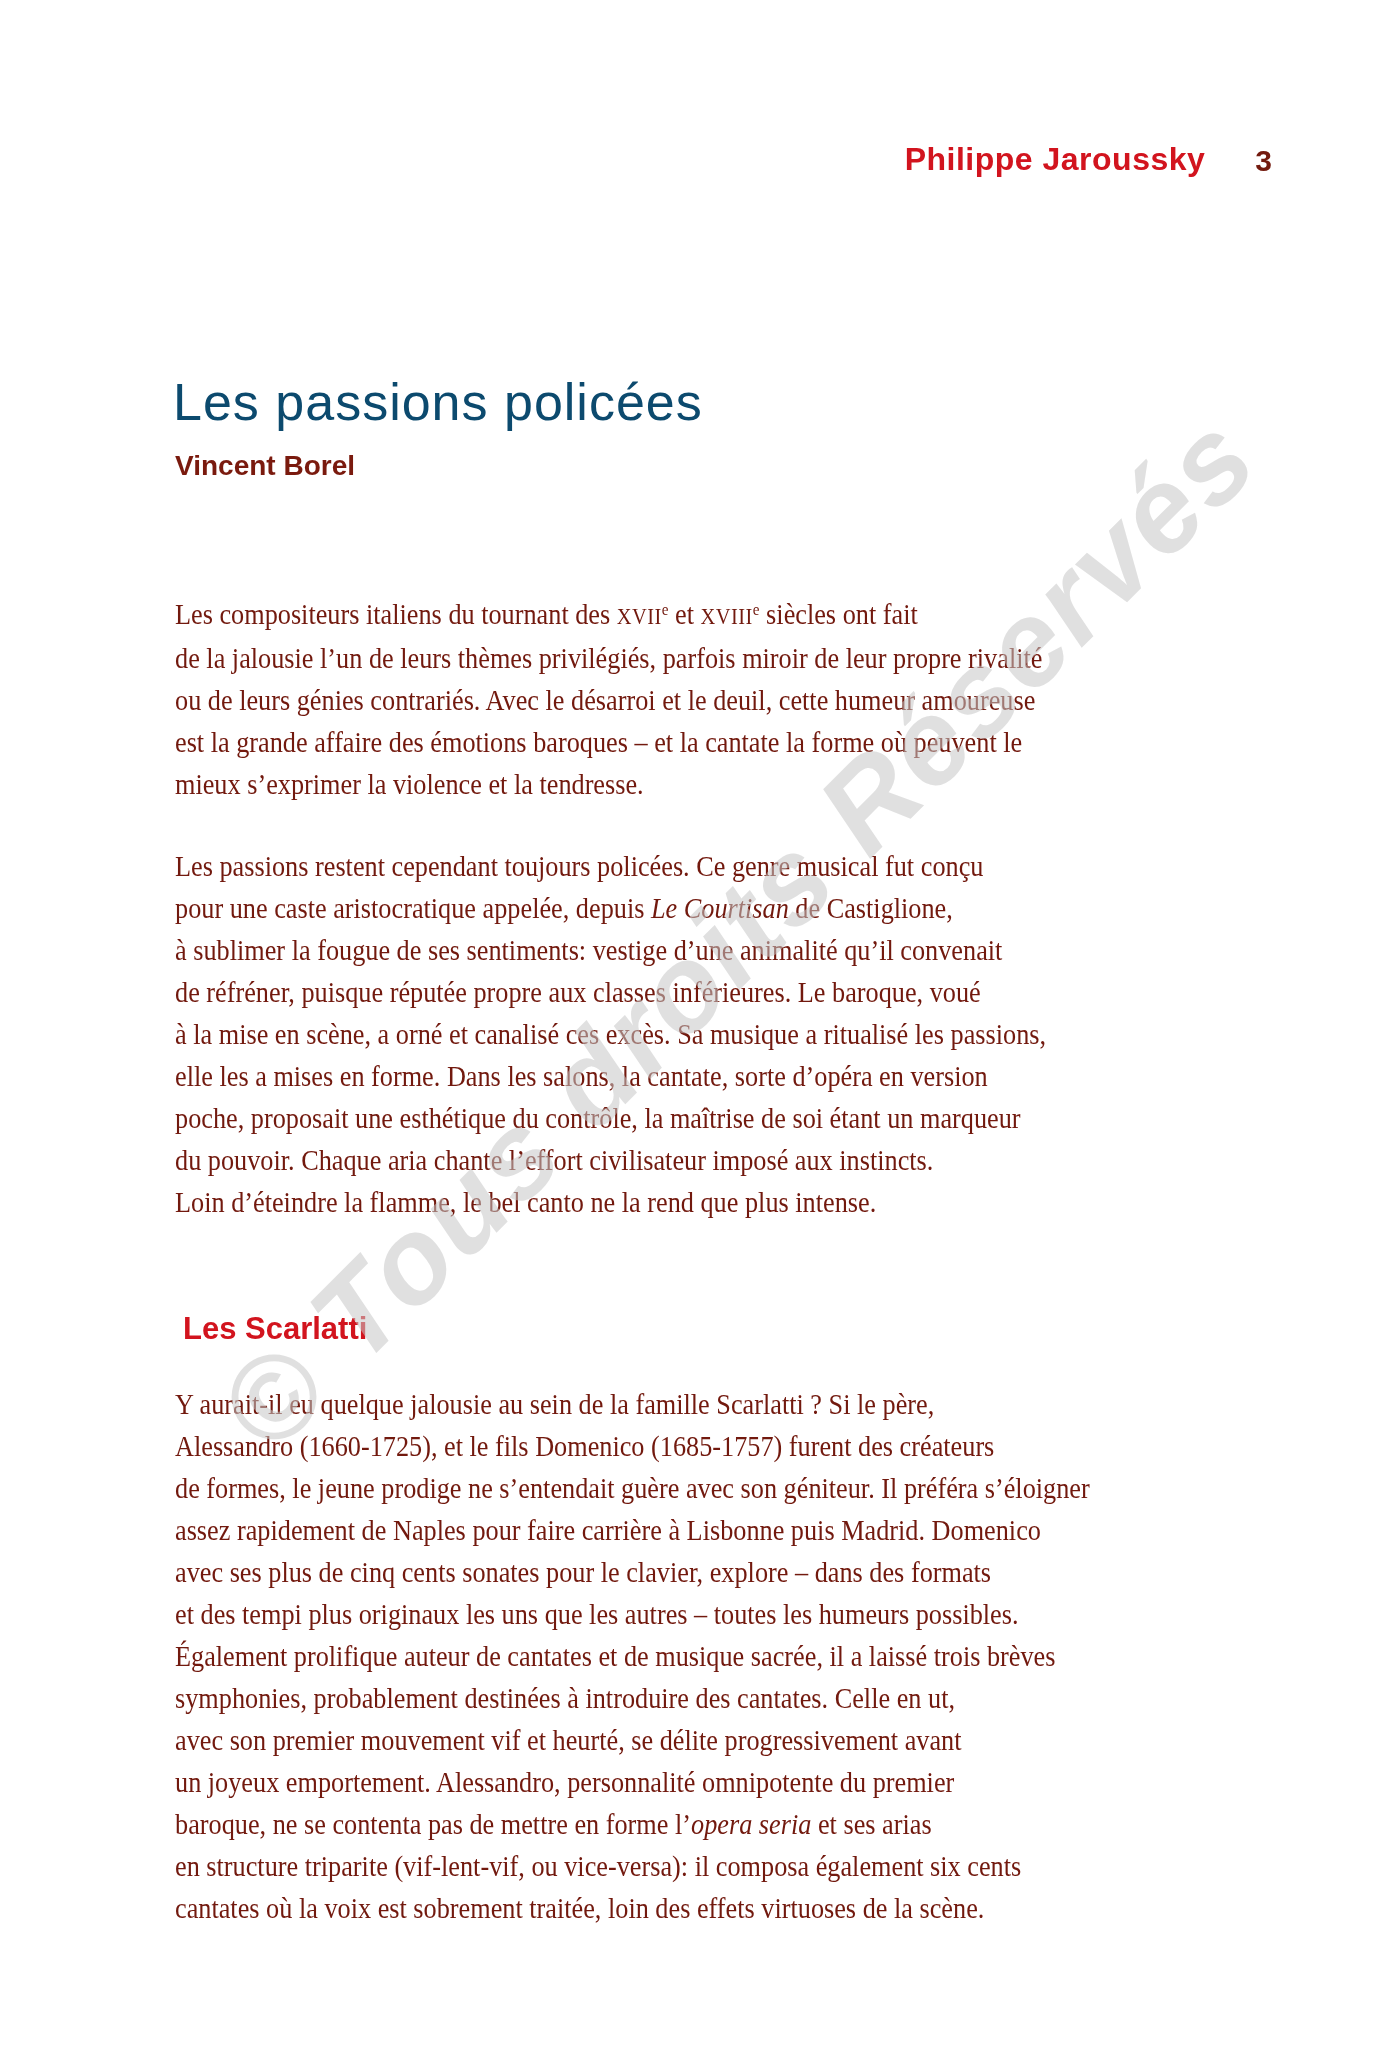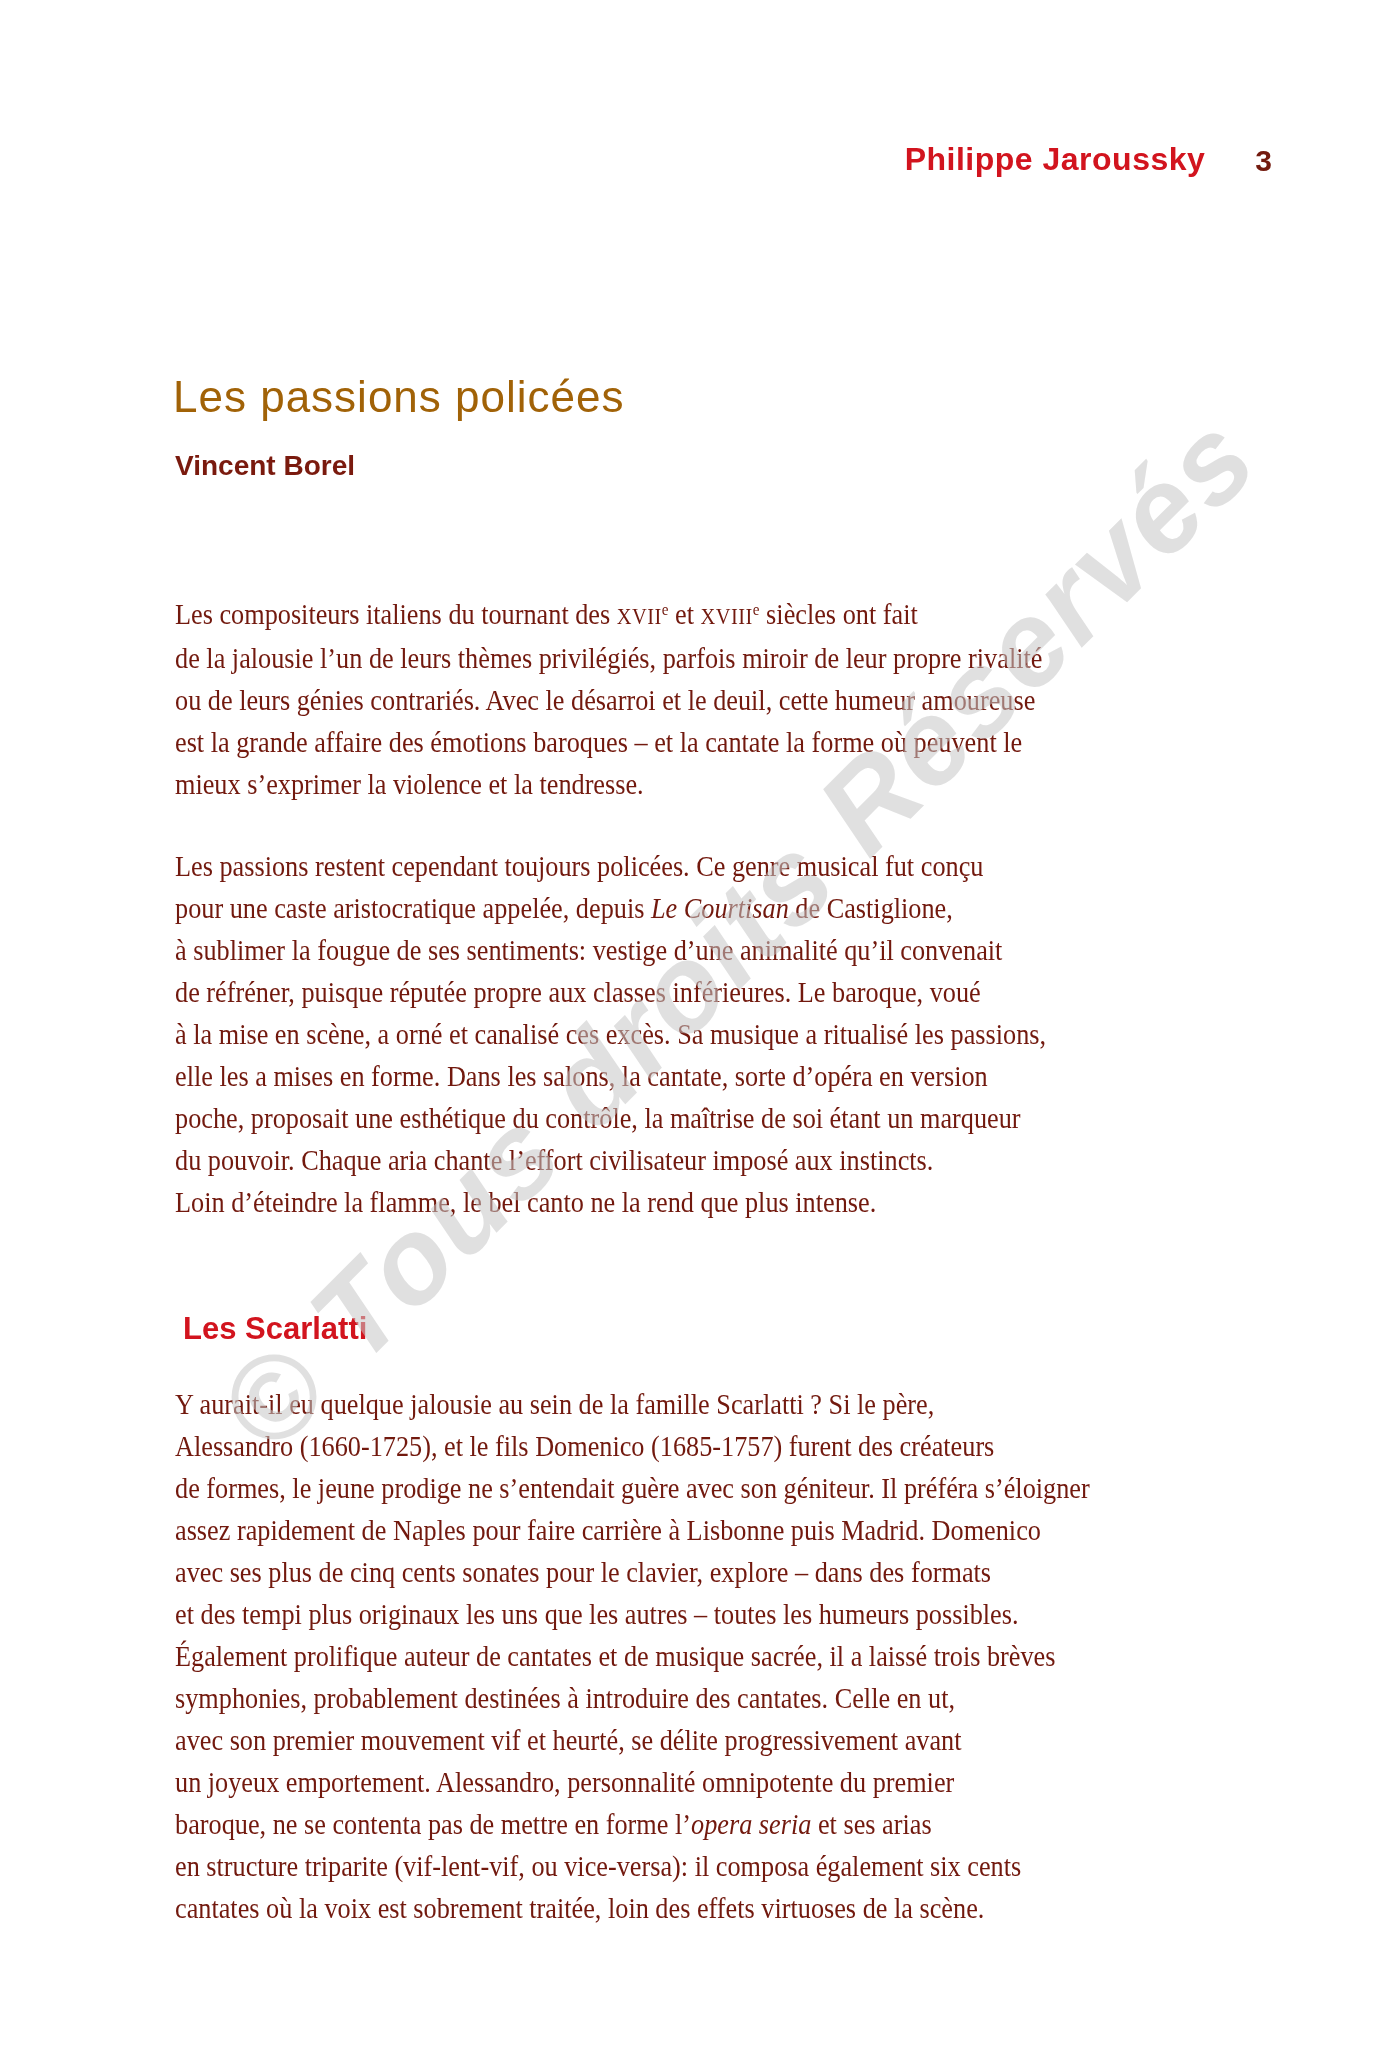--- a/index.html
+++ b/index.html
@@ -14,22 +14,22 @@
   .page-header {
     position:absolute; top:141px; right:106px;
     display:flex; align-items:flex-end; gap:50px;
     font-weight:bold;
   }
   .artist { color:#d2141e; font-size:32px; letter-spacing:.5px; }
   .pagenum { color:#731a0e; font-size:30px; }
 
   .title {
     position:absolute; left:173px; top:372px; margin:0;
-    font-size:44px; font-weight:400; letter-spacing:1px;
-    color:#a16207;
+    font-size:52px; font-weight:400; letter-spacing:1px;
+    color:#0c4a6e;
   }
 
   .byline {
     position:absolute; left:175px; top:450px;
     font-size:28px; font-weight:bold; color:#7a1a0e;
   }
 
   .textblock {
     position:absolute; left:175px; width:1185px;
     transform:scaleX(.875); transform-origin:0 0;

